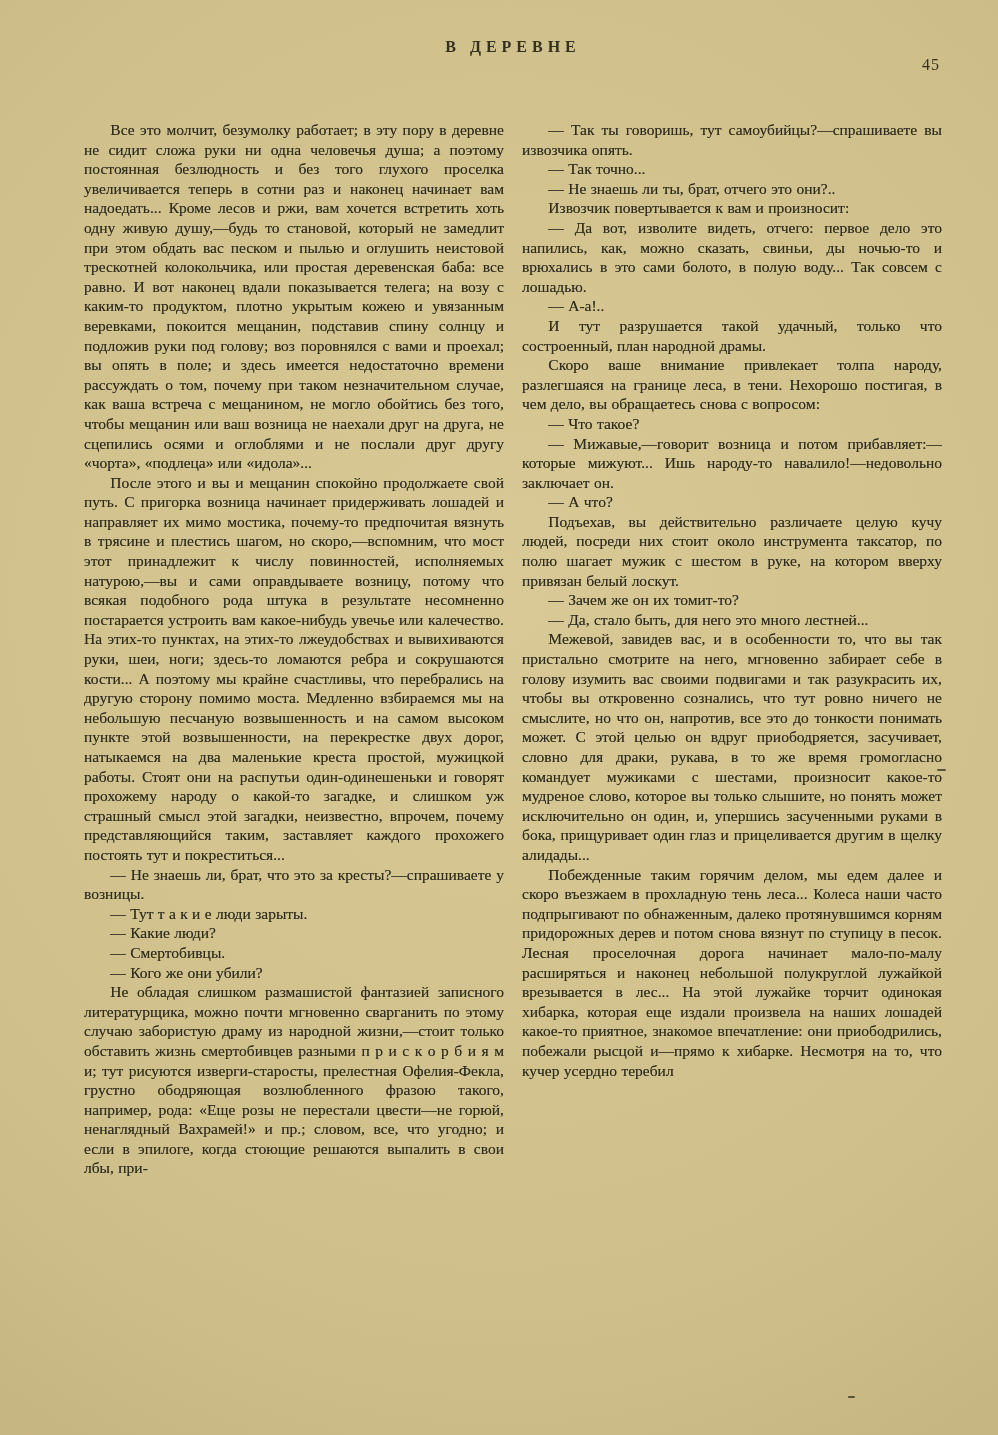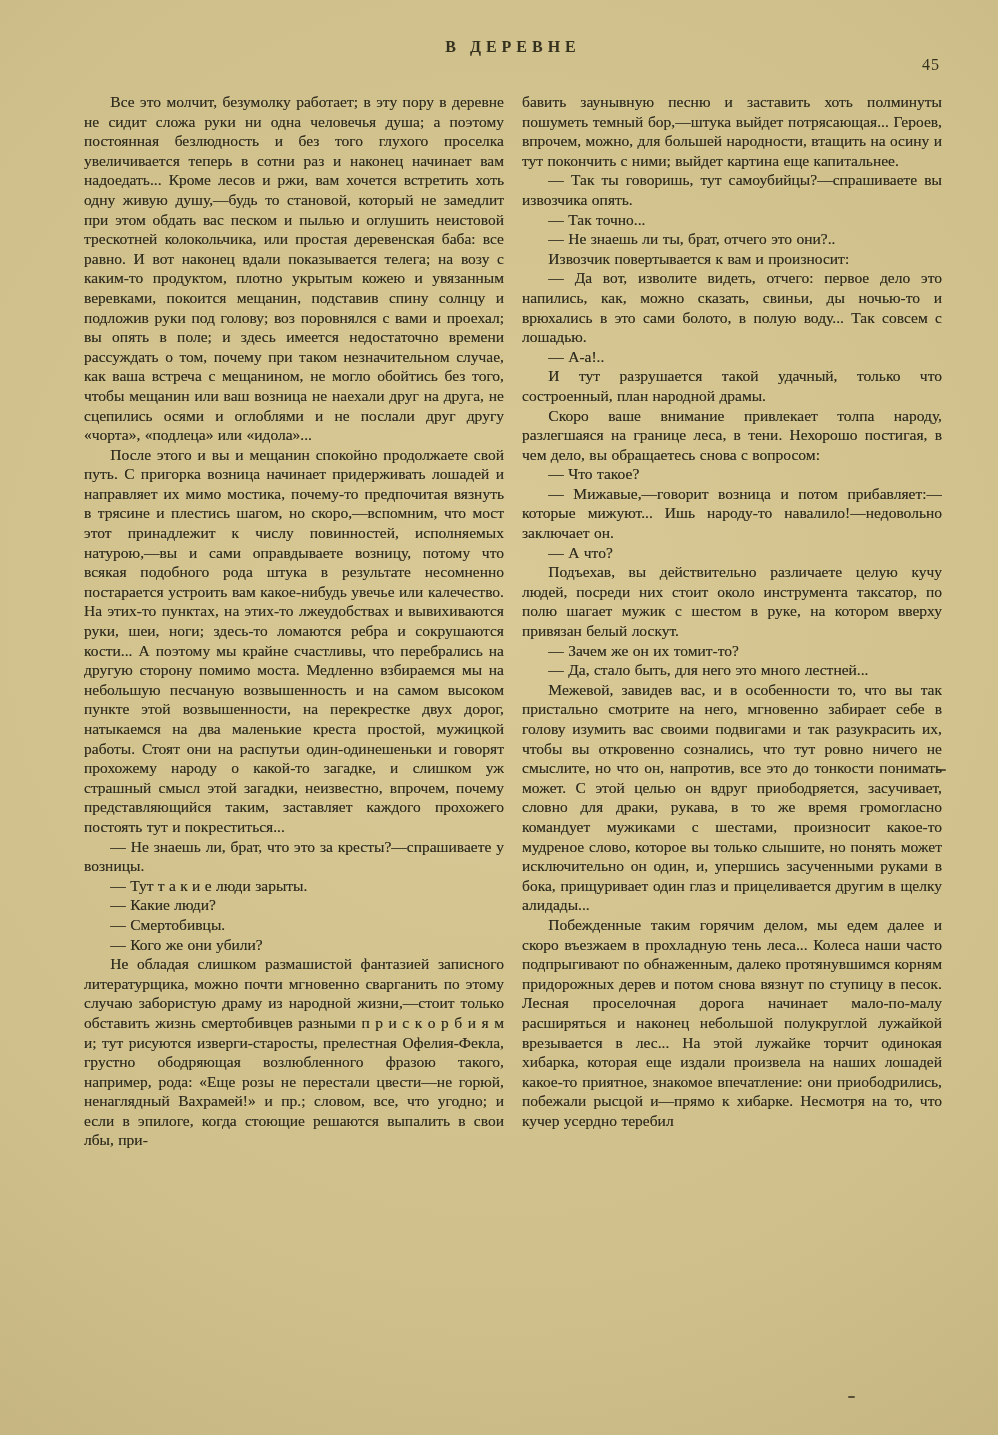--- a/index.html
+++ b/index.html
@@ -45,20 +45,21 @@
     display:flex;
     gap:18px;
     margin-top:32px;
     height:1308px;
     overflow:hidden;
   }
   .col{
     flex:0 0 420px;
     width:420px;
     overflow:hidden;
+    margin-top:28px;
   }
   .col p{
     margin:0;
     font-size:15.5px;
     line-height:19.6px;
     text-align:justify;
     text-indent:1.7em;
     word-spacing:0.5px;
     text-shadow:0 0 0.5px rgba(44,42,28,0.55);
     hyphens:auto;
@@ -85,21 +86,20 @@
         <p class="para">Все это молчит, безумолку работает; в эту пору в деревне не сидит сложа руки ни одна человечья душа; а поэтому постоянная безлюдность и без того глухого проселка увеличивается теперь в сотни раз и наконец начинает вам надоедать... Кроме лесов и ржи, вам хочется встретить хоть одну живую душу,—будь то становой, который не замедлит при этом обдать вас песком и пылью и оглушить неистовой трескотней колокольчика, или простая деревенская баба: все равно. И вот наконец вдали показывается телега; на возу с каким-то продуктом, плотно укрытым кожею и увязанным веревками, покоится мещанин, подставив спину солнцу и подложив руки под голову; воз поровнялся с вами и проехал; вы опять в поле; и здесь имеется недостаточно времени рассуждать о том, почему при таком незначительном случае, как ваша встреча с мещанином, не могло обойтись без того, чтобы мещанин или ваш возница не наехали друг на друга, не сцепились осями и оглоблями и не послали друг другу «чорта», «подлеца» или «идола»...</p>
         <p class="para">После этого и вы и мещанин спокойно продолжаете свой путь. С пригорка возница начинает придерживать лошадей и направляет их мимо мостика, почему-то предпочитая вязнуть в трясине и плестись шагом, но скоро,—вспомним, что мост этот принадлежит к числу повинностей, исполняемых натурою,—вы и сами оправдываете возницу, потому что всякая подобного рода штука в результате несомненно постарается устроить вам какое-нибудь увечье или калечество. На этих-то пунктах, на этих-то лжеудобствах и вывихиваются руки, шеи, ноги; здесь-то ломаются ребра и сокрушаются кости... А поэтому мы крайне счастливы, что перебрались на другую сторону помимо моста. Медленно взбираемся мы на небольшую песчаную возвышенность и на самом высоком пункте этой возвышенности, на перекрестке двух дорог, натыкаемся на два маленькие креста простой, мужицкой работы. Стоят они на распутьи один-одинешеньки и говорят прохожему народу о какой-то загадке, и слишком уж страшный смысл этой загадки, неизвестно, впрочем, почему представляющийся таким, заставляет каждого прохожего постоять тут и покреститься...</p>
         <p class="para">— Не знаешь ли, брат, что это за кресты?—спрашиваете у возницы.</p>
         <p class="para">— Тут т а к и е  люди зарыты.</p>
         <p class="para">— Какие люди?</p>
         <p class="para">— Смертобивцы.</p>
         <p class="para">— Кого же они убили?</p>
         <p class="para">Не обладая слишком размашистой фантазией записного литературщика, можно почти мгновенно сварганить по этому случаю забористую драму из народной жизни,—стоит только обставить жизнь смертобивцев разными п р и с к о р б и я м и; тут рисуются изверги-старосты, прелестная Офелия-Фекла, грустно ободряющая возлюбленного фразою такого, например, рода: «Еще розы не перестали цвести—не горюй, ненаглядный Вахрамей!» и пр.; словом, все, что угодно; и если в эпилоге, когда стоющие решаются выпалить в свои лбы, при-</p>
       </div>
     <div class="col">
-        <p class="para noindent">бавить заунывную песню и заставить хоть полминуты пошуметь темный бор,—штука выйдет потрясающая... Героев, впрочем, можно, для большей народности, втащить на осину и тут покончить с ними; выйдет картина еще капитальнее.</p>
         <p class="para">— Так ты говоришь, тут самоубийцы?—спрашиваете вы извозчика опять.</p>
         <p class="para">— Так точно...</p>
         <p class="para">— Не знаешь ли ты, брат, отчего это они?..</p>
         <p class="para">Извозчик повертывается к вам и произносит:</p>
         <p class="para">— Да вот, изволите видеть, отчего: первое дело это напились, как, можно сказать, свиньи, ды ночью-то и врюхались в это сами болото, в полую воду... Так совсем с лошадью.</p>
         <p class="para">— А-а!..</p>
         <p class="para">И тут разрушается такой удачный, только что состроенный, план народной драмы.</p>
         <p class="para">Скоро ваше внимание привлекает толпа народу, разлегшаяся на границе леса, в тени. Нехорошо постигая, в чем дело, вы обращаетесь снова с вопросом:</p>
         <p class="para">— Что такое?</p>
         <p class="para">— Мижавые,—говорит возница и потом прибавляет:—которые мижуют... Ишь народу-то навалило!—недовольно заключает он.</p>

